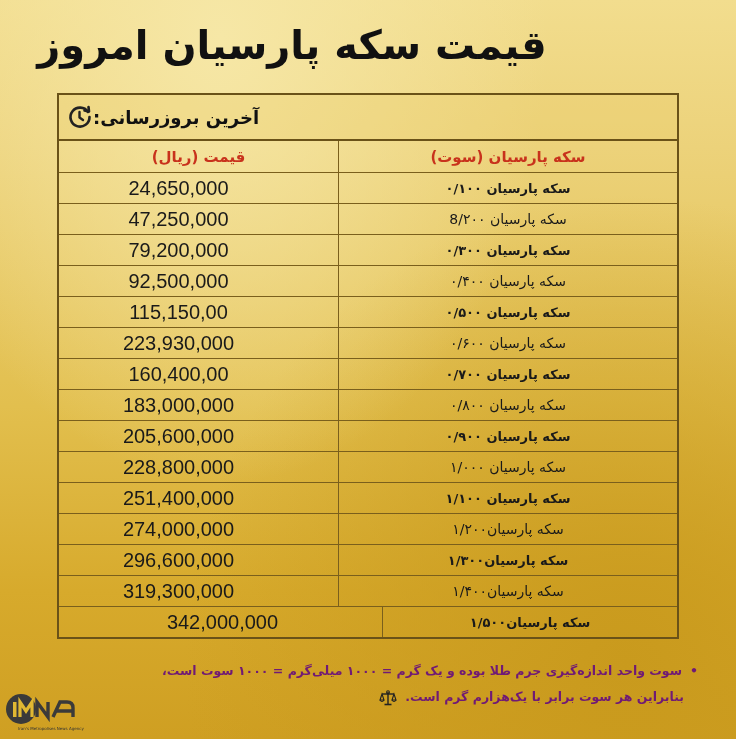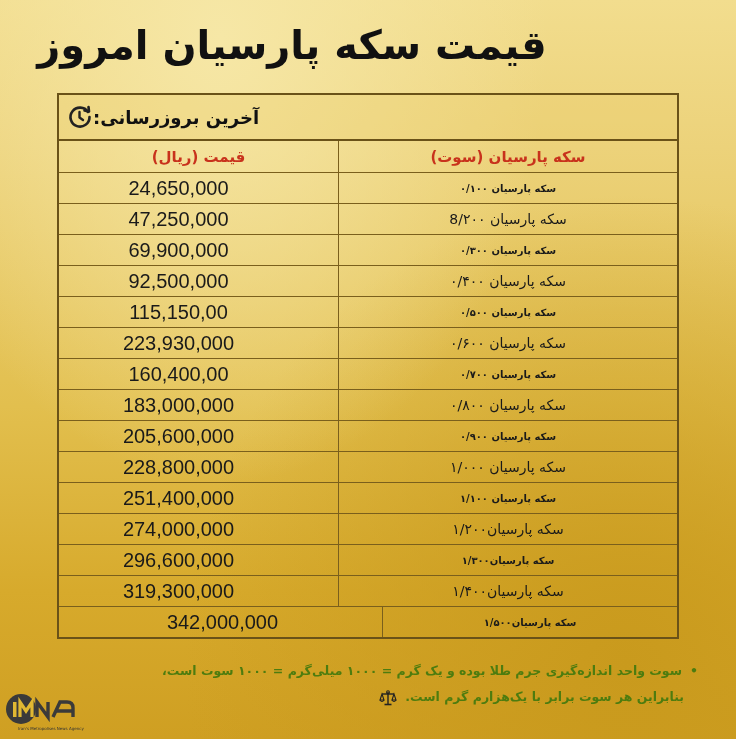--- a/index.html
+++ b/index.html
@@ -35,29 +35,29 @@
   .row:last-child { border-bottom: none; padding-left: 44px; }
   .cell-price {
     width: 280px; display: flex; align-items: center; justify-content: center;
     font-family: "Liberation Sans", sans-serif; font-size: 20px; color: #1a1a1a;
     border-right: 1.5px solid #7a5f1c; padding-right: 40px; box-sizing: border-box;
   }
   .cell-name {
     flex: 1; display: flex; align-items: center; justify-content: center;
     direction: rtl; font-size: 14px; color: #1a1a1a;
   }
-  .row.bold .cell-name { font-weight: bold; font-size: 10px; }
+  .row.bold .cell-name { font-weight: bold; font-size: 13px; }
   .row.header { height: 31px; }
   .row.header .cell-price, .row.header .cell-name {
     color: #c8321c; font-weight: bold; font-size: 15px;
     font-family: "DejaVu Sans", sans-serif; padding-right: 0;
   }
   .note {
     position: absolute; right: 38px; top: 658px; width: 560px;
-    direction: rtl; text-align: right; font-size: 12.5px; font-weight: bold; color: #4d7c0f;
+    direction: rtl; text-align: right; font-size: 12.5px; font-weight: bold; color: #701a75;
     line-height: 26px;
   }
   .note .bullet { margin-left: 8px; }
   .note .line2 { padding-right: 14px; }
   .scale-icon { display: inline-block; width: 18px; height: 16px; vertical-align: middle; margin-right: 4px; }
   .logo {
     position: absolute; left: 4px; top: 692px; width: 96px; height: 44px;
   }
   .logo .tagline {
     position: absolute; left: 14px; top: 34px; font-size: 4px; color: #333;
@@ -86,21 +86,21 @@
 
   <div class="row bold">
     <div class="cell-price">24,650,000</div>
     <div class="cell-name">سکه پارسیان ۰/۱۰۰</div>
   </div>
   <div class="row">
     <div class="cell-price">47,250,000</div>
     <div class="cell-name">سکه پارسیان 8/۲۰۰</div>
   </div>
   <div class="row bold">
-    <div class="cell-price">69,900,000</div>
+    <div class="cell-price">79,200,000</div>
     <div class="cell-name">سکه پارسیان ۰/۳۰۰</div>
   </div>
   <div class="row">
     <div class="cell-price">92,500,000</div>
     <div class="cell-name">سکه پارسیان ۰/۴۰۰</div>
   </div>
   <div class="row bold">
     <div class="cell-price">115,150,00</div>
     <div class="cell-name">سکه پارسیان ۰/۵۰۰</div>
   </div>

